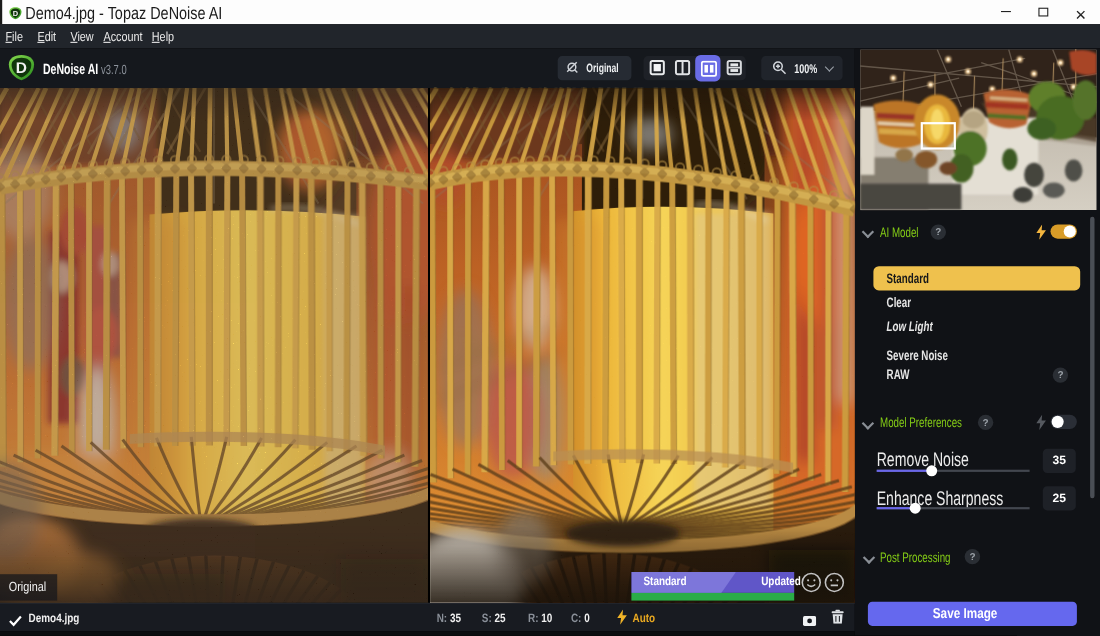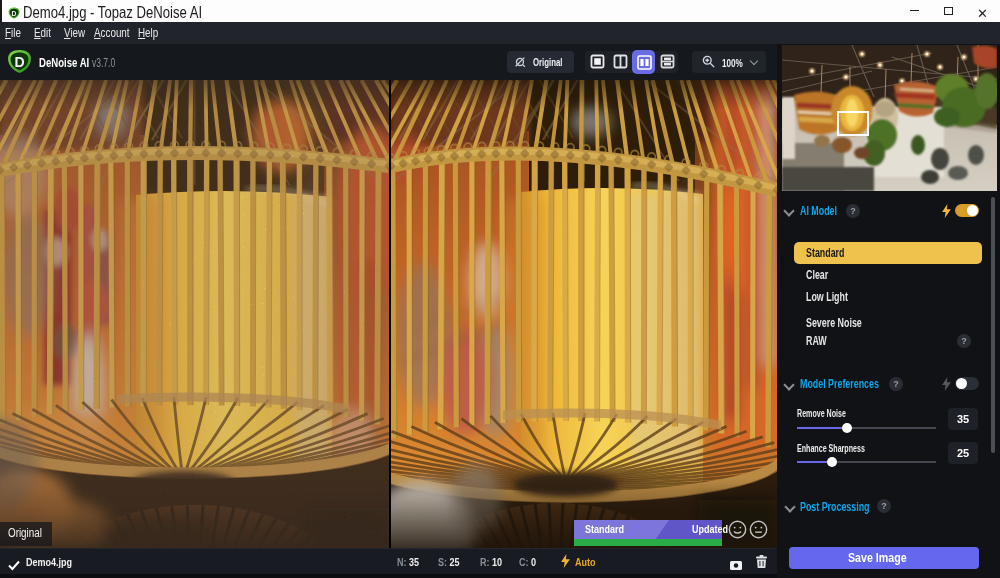--- a/index.html
+++ b/index.html
@@ -10,27 +10,27 @@
   .cc { display:inline-block; transform:scaleX(0.71); transform-origin:0 50%; white-space:nowrap; }
   #titlebar { left:0; top:0; width:1000px; height:22px; background:#fdfdfd; border-left:2px solid #1a1a1a; }
   #titletext { left:23px; top:4px; font-size:16px; color:#1b1b1b; }
   #menubar { left:0; top:22px; width:1000px; height:22px; background:#21252b; color:#e9e9e9; font-size:12px; }
   #menubar span.m { position:absolute; top:4px; }
   #toolbar { left:0; top:44px; width:777px; height:36px; background:#15181d; }
   .tbtn { position:absolute; background:#262b33; border-radius:4px; }
   #appname { left:39px; top:55px; font-size:13.5px; font-weight:bold; color:#fff; }
   #appver { color:#8d939c; font-weight:normal; font-size:12px; }
   #panel { left:777px; top:44px; width:223px; height:534px; background:#101216; }
-  .hdr { position:absolute; font-size:12.5px; font-weight:bold; color:#0ea5e9; }
+  .hdr { position:absolute; font-size:12.5px; font-weight:normal; color:#84cc16; }
   .chev { position:absolute; width:8px; height:8px; border-left:2px solid #8a8f96; border-bottom:2px solid #8a8f96; transform:rotate(-45deg); }
   .qm { position:absolute; width:14px; height:14px; border-radius:50%; background:#2a2e34; color:#9aa0a7; font-size:9px; text-align:center; line-height:14px; font-weight:bold; }
   .mitem { position:absolute; left:806px; font-size:12.5px; font-weight:bold; color:#e6e6e6; }
   .toggle { position:absolute; width:24px; height:13px; border-radius:7px; }
   .knob { position:absolute; top:1px; width:11px; height:11px; border-radius:50%; background:#fff; }
-  .sll { position:absolute; left:797px; font-size:10px; font-weight:bold; color:#ececec; }
+  .sll { position:absolute; left:797px; font-size:18px; font-weight:normal; color:#ececec; }
   .track { position:absolute; left:797px; width:139px; height:2px; background:#43474f; }
   .fill { position:absolute; height:2px; background:#6a67e8; }
   .thumb { position:absolute; top:-4px; width:10px; height:10px; border-radius:50%; background:#fff; }
   .vbox { position:absolute; left:948px; width:30px; height:22px; background:#1e2127; border-radius:4px; color:#fff; font-size:11px; font-weight:bold; text-align:center; line-height:22px; }
   #savebtn { left:789px; top:547px; width:190px; height:22px; background:#6568ee; border-radius:4px; color:#fff; font-size:13px; font-weight:bold; text-align:center; line-height:22px; }
   #scrollbar { left:991px; top:197px; width:4px; height:256px; background:#4a4e55; border-radius:2px; }
   #bottombar { left:0; top:548px; width:777px; height:26px; background:#181b21; border-top:1px solid #23262d; }
   #bottomstrip { left:0; top:574px; width:777px; height:4px; background:#0b0d10; }
   .bbl { position:absolute; top:556px; font-size:11px; font-weight:bold; color:#8a9099; }
   .bbv { position:absolute; top:556px; font-size:11px; font-weight:bold; color:#f0f0f0; }
@@ -941,21 +941,21 @@
 <div class="abs" style="left:941px;top:204px;"><svg width="11" height="14" viewBox="0 0 12 16">
       <path d="M7 0 L1 9 L5 9 L4 16 L11 6 L6.5 6 Z" fill="#f4b63f"></path>
     </svg></div>
 <div class="toggle" style="left:955px;top:204px;background:#d89c28;">
     <div class="knob" style="left:12px;"></div>
   </div>
 
 <div class="abs" style="left:794px;top:242px;width:188px;height:22px;background:#efc14d;border-radius:5px;"></div>
 <div class="abs" style="left:806px;top:246px;font-size:12.5px;font-weight:bold;color:#17181a;"><span class="cc">Standard</span></div>
 <div class="mitem" style="top:268px;"><span class="cc">Clear</span></div>
-<div class="mitem" style="top:290px;"><span class="cc">Low Light</span></div>
+<div class="mitem" style="top:290px;font-style:italic;"><span class="cc">Low Light</span></div>
 <div class="mitem" style="top:316px;"><span class="cc">Severe Noise</span></div>
 <div class="mitem" style="top:334px;"><span class="cc">RAW</span></div>
 <div class="qm" style="left:957px;top:334px;">?</div>
 
 <div class="chev" style="left:785px;top:381px;"></div>
 <div class="hdr" style="left:800px;top:377px;"><span class="cc">Model Preferences</span></div>
 <div class="qm" style="left:889px;top:377px;">?</div>
 <div class="abs" style="left:941px;top:377px;"><svg width="11" height="14" viewBox="0 0 12 16">
       <path d="M7 0 L1 9 L5 9 L4 16 L11 6 L6.5 6 Z" fill="#55595f"></path>
     </svg></div>

